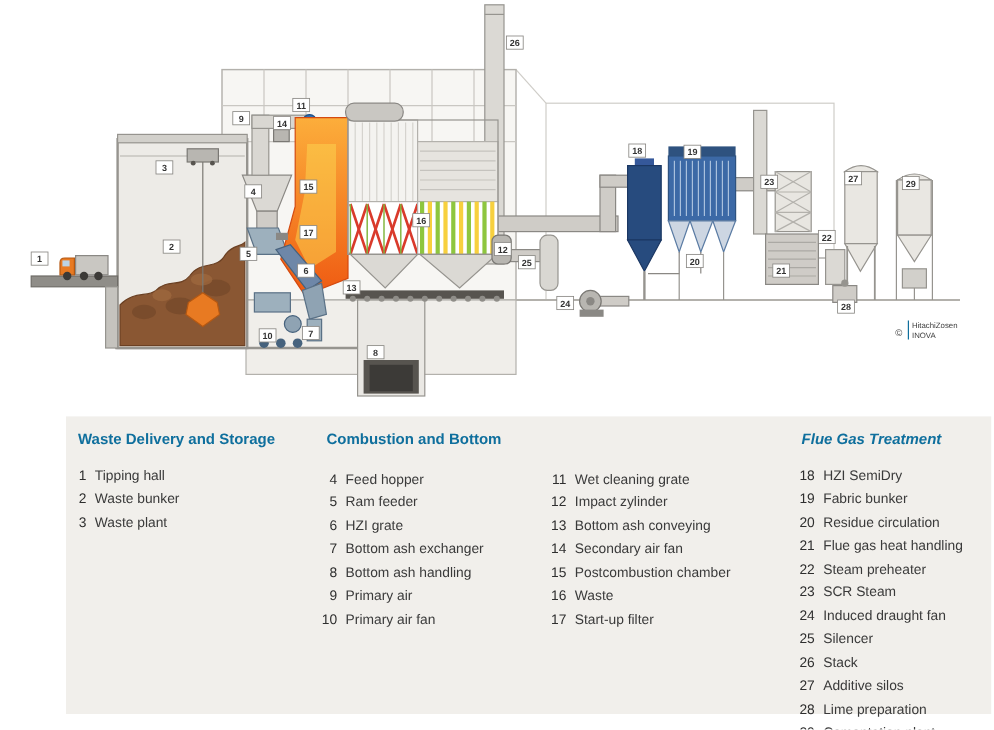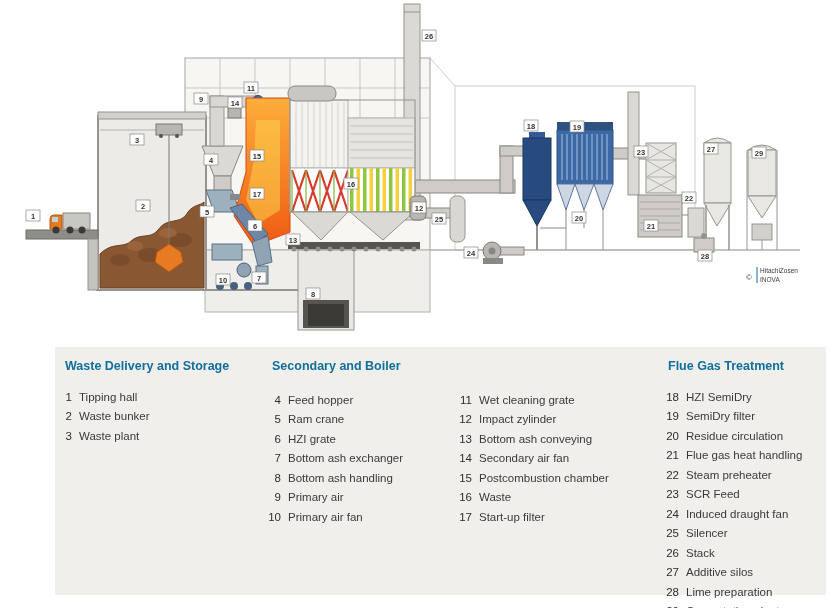--- a/index.html
+++ b/index.html
@@ -6,21 +6,21 @@
   body{width:828px;height:608px;font-family:"Liberation Sans",sans-serif;overflow:hidden;}
   .page{position:relative;width:828px;height:608px;background:#ffffff;}
   .diagram-area{position:absolute;left:0;top:0;width:828px;height:345px;}
   .diagram-area svg{display:block;}
   svg text{font-family:"Liberation Sans",sans-serif;}
 
   .legend{position:absolute;left:55px;top:347px;width:771px;height:248px;background:#f1efeb;}
   .lg-title{position:absolute;margin:0;font-size:12.5px;font-weight:bold;color:#0f6f9d;white-space:nowrap;}
   .t1{left:10px;top:12px;}
   .t2{left:217px;top:12px;}
-  .t3{left:613px;top:12px;}
+  .t3{left:613px;top:12px;font-style:italic;}
   .lg-list{position:absolute;margin:0;padding:0;list-style:none;}
   .l1{left:1px;top:40px;}
   .l2a{left:210px;top:43px;}
   .l2b{left:401px;top:43px;}
   .l3{left:608px;top:40px;}
   .lg-list li{display:flex;align-items:center;height:19.5px;font-size:11.5px;color:#3a3a3a;white-space:nowrap;}
   .lg-list .num{display:inline-block;width:16px;text-align:right;margin-right:7px;color:#2e2e2e;}
 </style>
 </head>
 <body>
@@ -452,29 +452,29 @@
         <li>
           <span class="num">2</span>
           <span class="lbl">Waste bunker</span>
         </li>
         <li>
           <span class="num">3</span>
           <span class="lbl">Waste plant</span>
         </li>
       </ul>
 
-    <h3 class="lg-title t2">Secondary and Boiler</h3>
+    <h3 class="lg-title t2">Combustion and Bottom</h3>
     <ul class="lg-list l2a">
         <li>
           <span class="num">4</span>
           <span class="lbl">Feed hopper</span>
         </li>
         <li>
           <span class="num">5</span>
-          <span class="lbl">Ram crane</span>
+          <span class="lbl">Ram feeder</span>
         </li>
         <li>
           <span class="num">6</span>
           <span class="lbl">HZI grate</span>
         </li>
         <li>
           <span class="num">7</span>
           <span class="lbl">Bottom ash exchanger</span>
         </li>
         <li>
@@ -522,37 +522,37 @@
       </ul>
 
     <h3 class="lg-title t3">Flue Gas Treatment</h3>
     <ul class="lg-list l3">
         <li>
           <span class="num">18</span>
           <span class="lbl">HZI SemiDry</span>
         </li>
         <li>
           <span class="num">19</span>
-          <span class="lbl">SemiDry filter</span>
+          <span class="lbl">Fabric bunker</span>
         </li>
         <li>
           <span class="num">20</span>
           <span class="lbl">Residue circulation</span>
         </li>
         <li>
           <span class="num">21</span>
           <span class="lbl">Flue gas heat handling</span>
         </li>
         <li>
           <span class="num">22</span>
           <span class="lbl">Steam preheater</span>
         </li>
         <li>
           <span class="num">23</span>
-          <span class="lbl">SCR Feed</span>
+          <span class="lbl">SCR Steam</span>
         </li>
         <li>
           <span class="num">24</span>
           <span class="lbl">Induced draught fan</span>
         </li>
         <li>
           <span class="num">25</span>
           <span class="lbl">Silencer</span>
         </li>
         <li>

